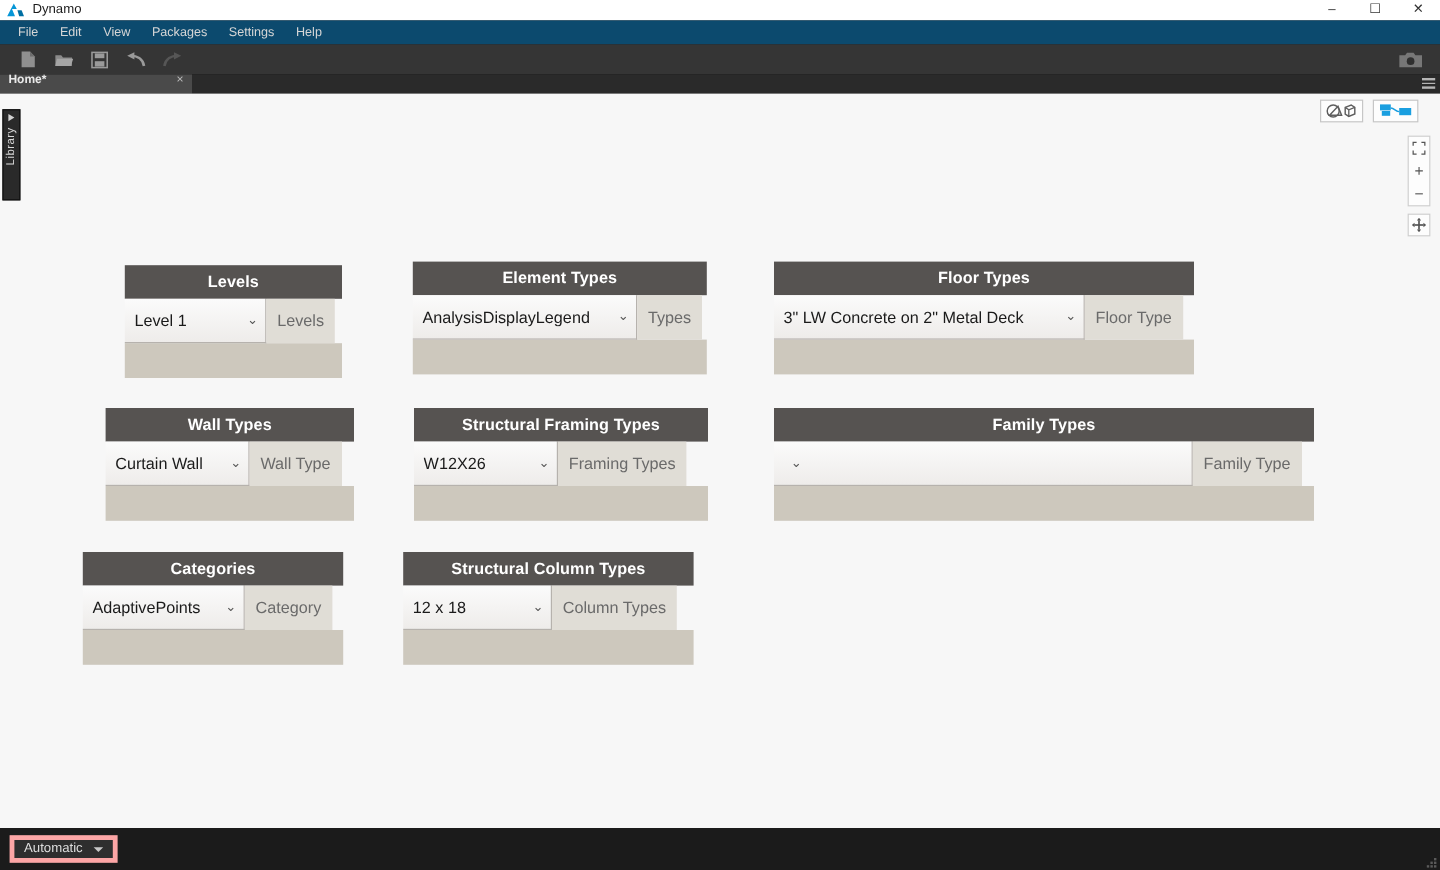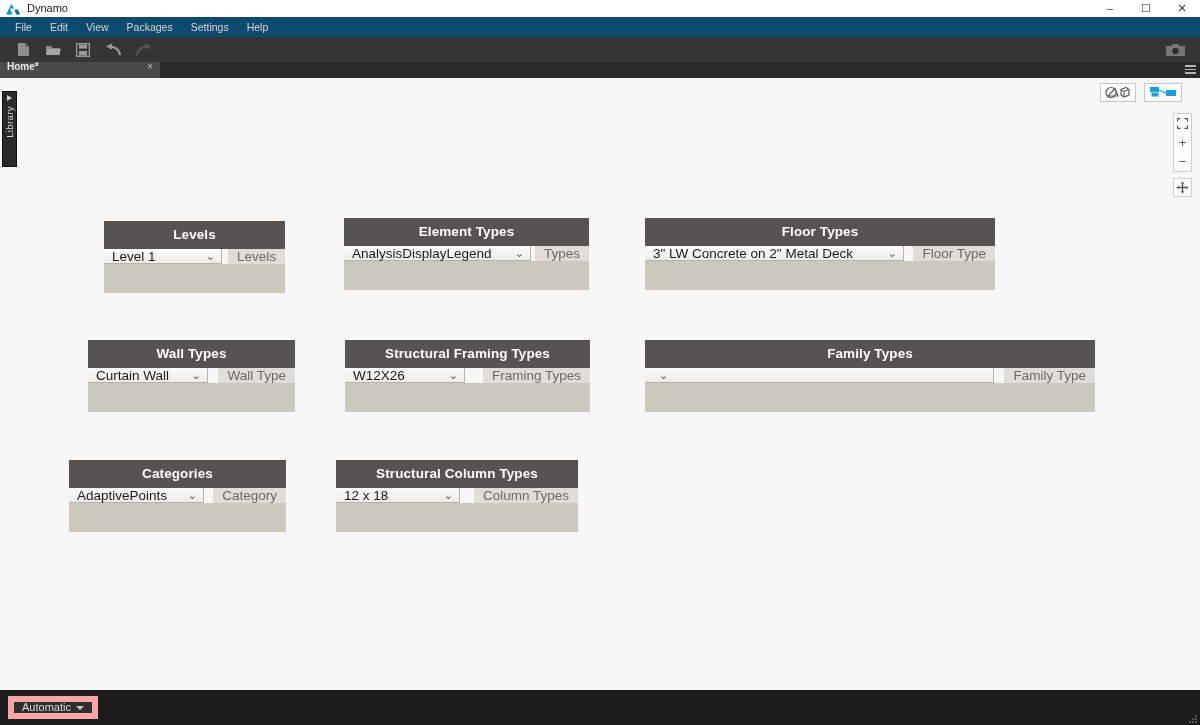--- a/index.html
+++ b/index.html
@@ -108,21 +108,21 @@
     display: flex; align-items: center; justify-content: center;
   }
 
   
   .node { position: absolute; }
   .node-header {
     background: #565351; color: #fff; font-size: 13.5px; font-weight: bold;
     text-align: center; height: 28px; line-height: 28px; letter-spacing: .1px;
     overflow: hidden; white-space: nowrap;
   }
-  .node-row { display: flex; align-items: stretch; height: 15px; justify-content: space-between; }
+  .node-row { display: flex; align-items: stretch; height: 37px; }
   .node-select {
     background: linear-gradient(#fbfbfb, #eeecea);
     border: 1px solid #b6b2ad; border-left: none; border-top: none;
     display: flex; align-items: center; flex: 1 1 auto; min-width: 0;
     padding: 0 6px 0 8px;
   }
   .node-select .val {
     font-size: 13.5px; color: #1a1a1a; white-space: nowrap; overflow: hidden;
     flex: 1 1 auto;
   }
@@ -137,21 +137,21 @@
   }
   .node-foot { height: 29px; background: #cdc8bd; }
 
   
   .statusbar {
     position: absolute; top: 690px; left: 0; width: 1200px; height: 35px;
     background: #1b1b1b;
   }
   .runmode {
     position: absolute; left: 8px; top: 6px; width: 90px; height: 23px;
-    background: #2e2e2e; border: 6px solid #fca5a5;
+    background: #2e2e2e; border: 4px solid #fca5a5;
     display: flex; align-items: center; padding: 0 8px;
   }
   .runmode .rl { font-size: 11px; color: #dedede; line-height: 1; }
   .runmode .rc {
     margin-left: auto; width: 0; height: 0;
     border-left: 4px solid transparent; border-right: 4px solid transparent;
     border-top: 4px solid #c8c8c8;
   }
   .grip { position: absolute; right: 3px; bottom: 2px; width: 12px; height: 12px; }
   .grip i { position: absolute; background: #5a5a5a; width: 2px; height: 2px; }

